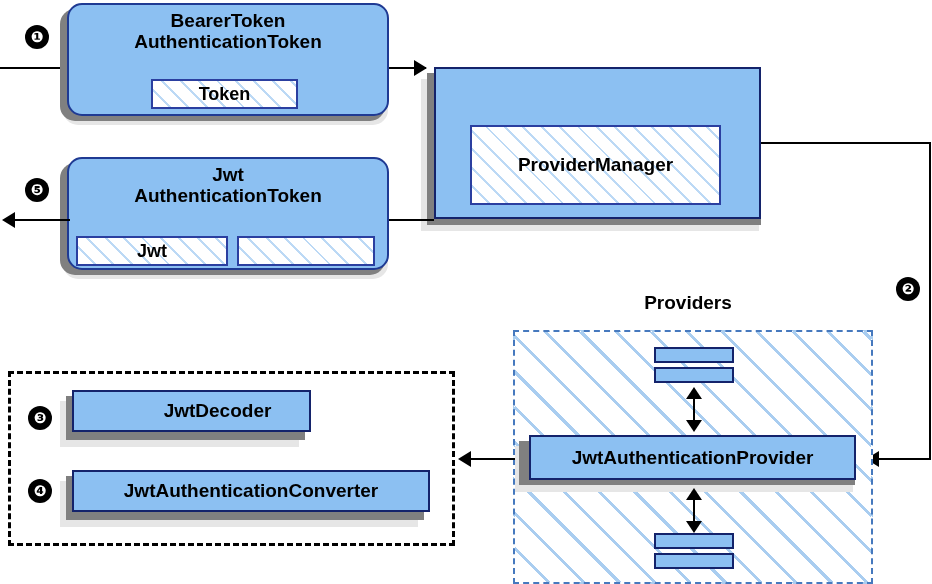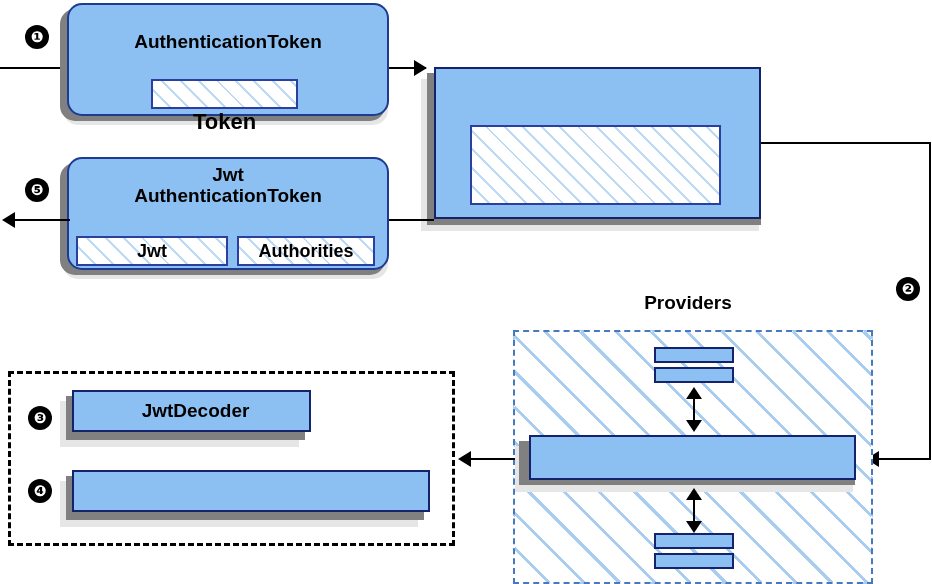--- a/index.html
+++ b/index.html
@@ -76,56 +76,56 @@
 
 <div id="stage">
 
   <div class="line hline abs" style="left:0px;top:67px;width:70px;"></div>
 
   <div class="abs shadow-light" style="left:63px;top:13px;width:325px;height:112px;border-radius:15px;"></div>
   <div class="abs shadow-dark" style="left:60px;top:9px;width:325px;height:112px;border-radius:15px;"></div>
   <div class="abs blue-round" style="left:67px;top:3px;width:322px;height:113px;"></div>
   <div class="label" style="left:77px;top:6px;width:302px;height:50px;font-size:19px;">
     <span>
-      <br>
+      <span>BearerToken</span><br>
       <span>AuthenticationToken</span>
     </span>
   </div>
   <div class="abs hatch-white" style="left:151px;top:79px;width:147px;height:30px;"></div>
-  <div class="label" style="left:151px;top:79px;width:147px;height:30px;font-size:22px;margin-top:28px;">Token</div>
+  <div class="label" style="left:151px;top:79px;width:147px;height:30px;font-size:18px;">Token</div>
 
   <div class="badge" style="left:25px;top:25px;">❶</div>
 
   <div class="line hline abs" style="left:389px;top:67px;width:37px;"></div>
   <div class="arrow arrow-right abs" style="left:414px;top:60px;"></div>
 
   <div class="abs shadow-light" style="left:421px;top:79px;width:338px;height:152px;"></div>
   <div class="abs shadow-dark" style="left:427px;top:73px;width:334px;height:152px;"></div>
   <div class="abs blue-sharp" style="left:434px;top:67px;width:327px;height:152px;"></div>
   <div class="abs hatch-white" style="left:470px;top:125px;width:251px;height:80px;"></div>
+  <div class="label" style="left:470px;top:125px;width:251px;height:80px;font-size:19px;">ProviderManager</div>
 
   <div class="line hline abs" style="left:761px;top:142px;width:170px;"></div>
   <div class="line vline abs" style="left:929px;top:142px;height:318px;"></div>
   <div class="line hline abs" style="left:878px;top:458px;width:53px;"></div>
   <div class="arrow arrow-left abs" style="left:866px;top:451px;"></div>
   <div class="badge" style="left:896px;top:277px;">❷</div>
 
   <div class="abs shadow-light" style="left:63px;top:167px;width:325px;height:112px;border-radius:15px;"></div>
   <div class="abs shadow-dark" style="left:60px;top:163px;width:325px;height:112px;border-radius:15px;"></div>
   <div class="abs blue-round" style="left:67px;top:157px;width:322px;height:113px;"></div>
   <div class="label" style="left:77px;top:160px;width:302px;height:50px;font-size:19px;">
     <span>
       <span>Jwt</span><br>
       <span>AuthenticationToken</span>
     </span>
   </div>
   <div class="abs hatch-white" style="left:76px;top:236px;width:152px;height:30px;"></div>
   <div class="label" style="left:76px;top:236px;width:152px;height:30px;font-size:18px;">Jwt</div>
   <div class="abs hatch-white" style="left:237px;top:236px;width:138px;height:30px;"></div>
-  <div class="label" style="left:237px;top:236px;width:138px;height:30px;font-size:18px;">Authorities</div>
 
   <div class="badge" style="left:25px;top:178px;">❺</div>
 
   <div class="line hline abs" style="left:389px;top:219px;width:45px;"></div>
 
   <div class="line hline abs" style="left:14px;top:219px;width:56px;"></div>
   <div class="arrow arrow-left abs" style="left:2px;top:212px;"></div>
 
   <div class="label" style="left:588px;top:266px;width:200px;height:52px;font-size:19px;">
     <span>
@@ -139,37 +139,39 @@
   <div class="abs blue-bar" style="left:654px;top:347px;width:80px;height:16px;"></div>
   <div class="abs blue-bar" style="left:654px;top:367px;width:80px;height:16px;"></div>
 
   <div class="line vline abs" style="left:693px;top:393px;height:34px;"></div>
   <div class="arrow arrow-up abs" style="left:686px;top:387px;"></div>
   <div class="arrow arrow-down abs" style="left:686px;top:420px;"></div>
 
   <div class="abs shadow-light" style="left:515px;top:446px;width:338px;height:46px;"></div>
   <div class="abs shadow-dark" style="left:519px;top:441px;width:336px;height:44px;"></div>
   <div class="abs blue-sharp" style="left:529px;top:435px;width:327px;height:45px;"></div>
+  <div class="label" style="left:529px;top:435px;width:327px;height:45px;font-size:19px;">JwtAuthenticationProvider</div>
 
   <div class="line vline abs" style="left:693px;top:494px;height:34px;"></div>
   <div class="arrow arrow-up abs" style="left:686px;top:488px;"></div>
   <div class="arrow arrow-down abs" style="left:686px;top:521px;"></div>
 
   <div class="abs blue-bar" style="left:654px;top:533px;width:80px;height:16px;"></div>
   <div class="abs blue-bar" style="left:654px;top:553px;width:80px;height:16px;"></div>
 
   <div class="line hline abs" style="left:470px;top:458px;width:45px;"></div>
   <div class="arrow arrow-left abs" style="left:458px;top:451px;"></div>
 
   <div class="abs dashed-black" style="left:8px;top:371px;width:447px;height:175px;"></div>
 
   <div class="abs shadow-light" style="left:60px;top:401px;width:239px;height:46px;"></div>
   <div class="abs shadow-dark" style="left:66px;top:396px;width:239px;height:44px;"></div>
   <div class="abs blue-sharp" style="left:72px;top:390px;width:239px;height:42px;"></div>
-  <div class="label" style="left:57px;top:390px;width:277px;height:42px;font-size:19px;">JwtDecoder</div>
+  <div class="label" style="left:79px;top:390px;width:277px;height:42px;font-size:19px;">JwtDecoder</div>
   <div class="badge" style="left:28px;top:406px;">❸</div>
 
   <div class="abs shadow-light" style="left:60px;top:481px;width:358px;height:46px;"></div>
   <div class="abs shadow-dark" style="left:66px;top:476px;width:358px;height:44px;"></div>
   <div class="abs blue-sharp" style="left:72px;top:470px;width:358px;height:42px;"></div>
+  <div class="label" style="left:72px;top:470px;width:358px;height:42px;font-size:19px;">JwtAuthenticationConverter</div>
   <div class="badge" style="left:28px;top:479px;">❹</div>
 
 </div>
 
 </body></html>

